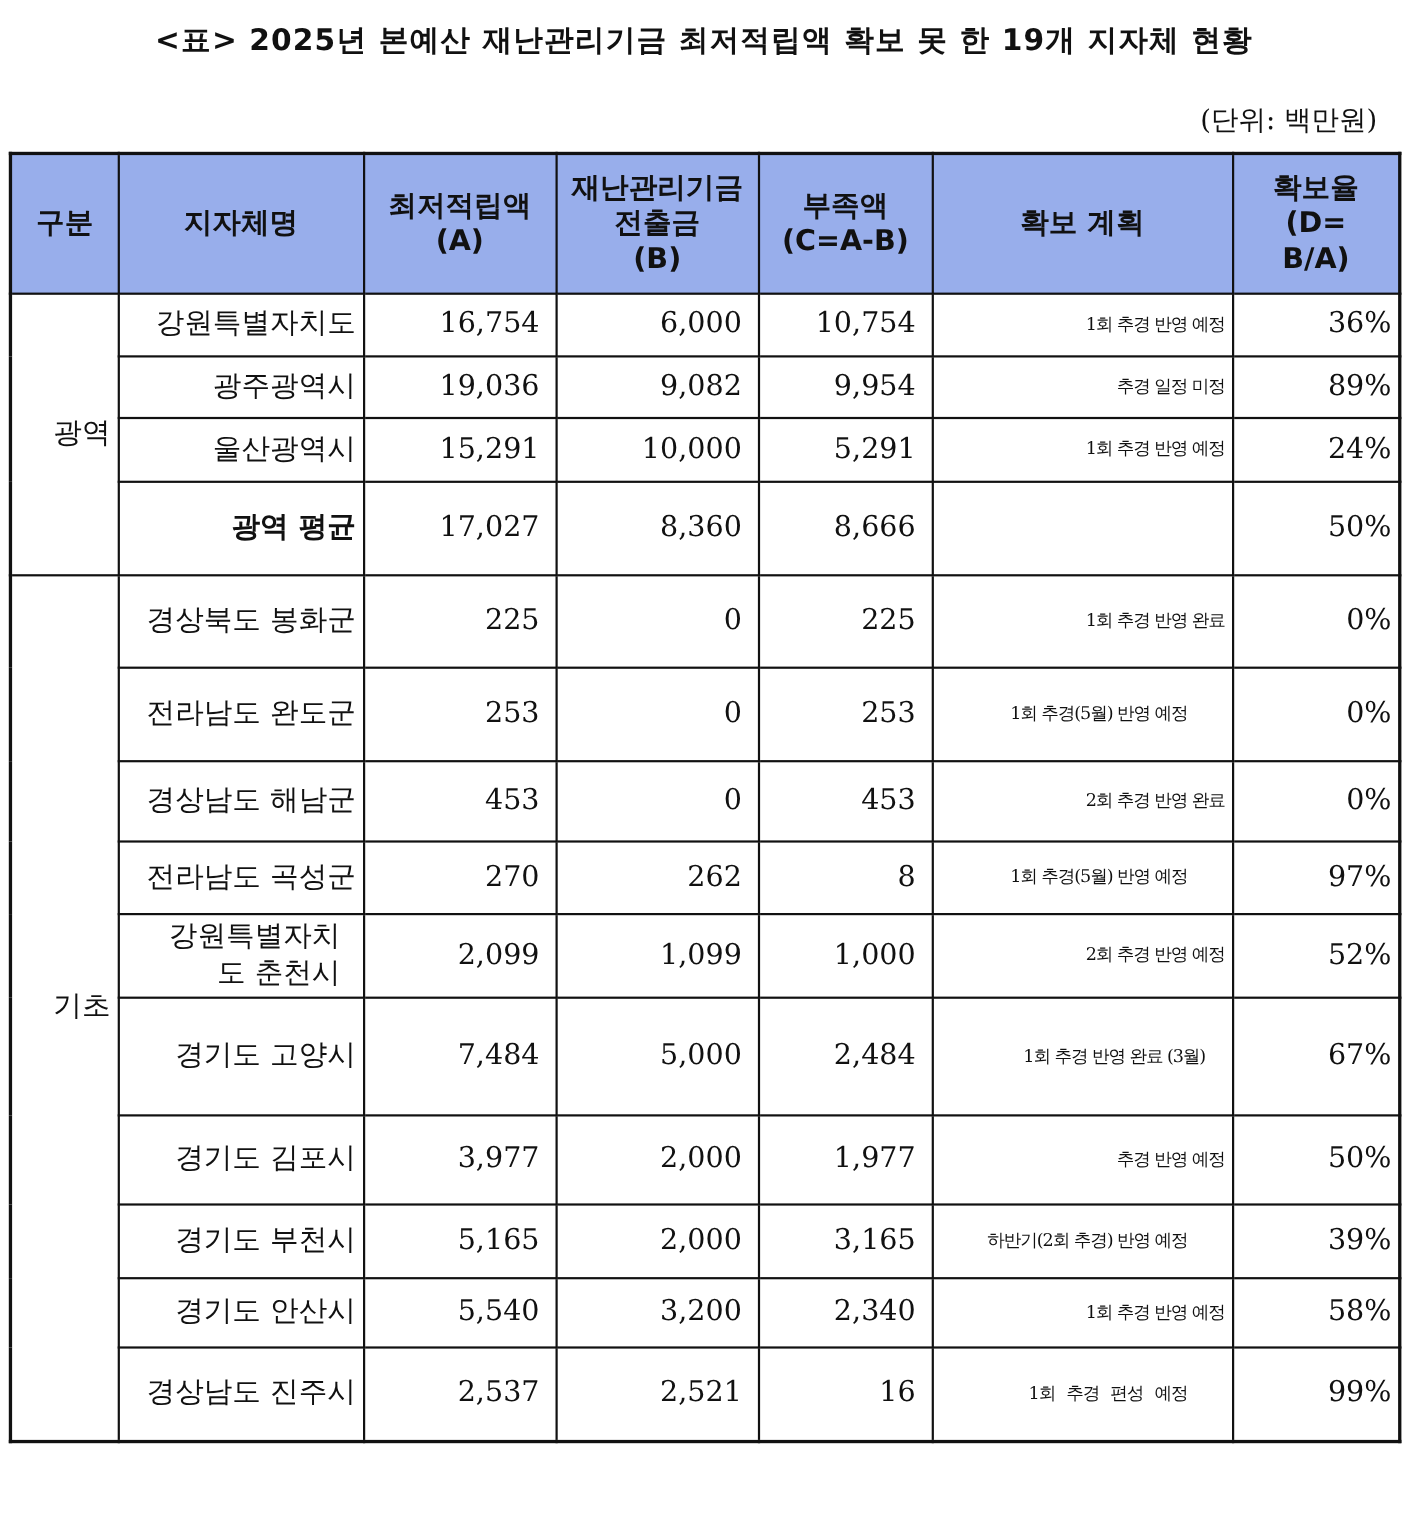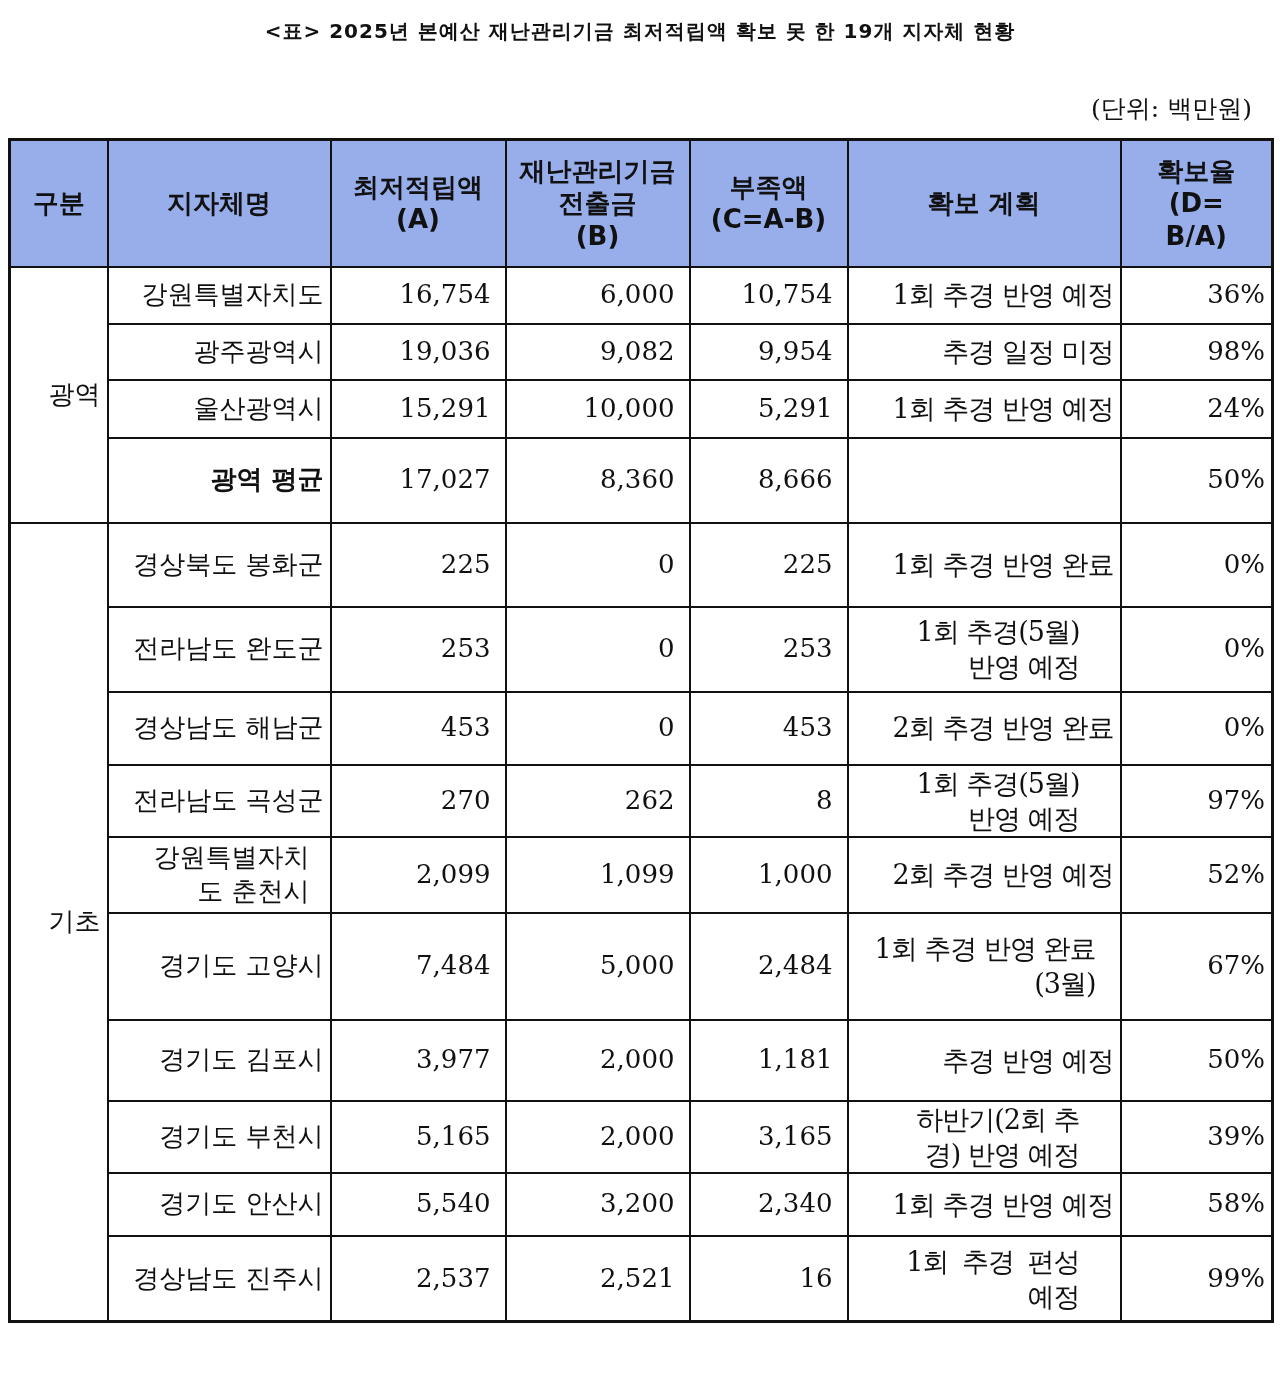--- a/index.html
+++ b/index.html
@@ -1,25 +1,25 @@
 <!DOCTYPE html>
 <html><head>
 <meta charset="utf-8">
 <style>
   html, body { margin: 0; padding: 0; background: #ffffff; }
   body { width: 1280px; height: 1386px; position: relative; font-family: "DejaVu Sans", sans-serif; color: #111; }
-  .title { position: absolute; left: 0; top: 18px; width: 1280px; text-align: center; font-size: 20px; font-weight: bold; letter-spacing: 1px; }
+  .title { position: absolute; left: 0; top: 18px; width: 1280px; text-align: center; font-size: 27px; font-weight: bold; letter-spacing: 1px; }
   .unit { position: absolute; right: 28px; top: 92px; font-size: 25px; font-family: "DejaVu Serif", serif; }
   table { position: absolute; left: 8px; top: 138px; border-collapse: collapse; table-layout: fixed; width: 1263px; border: 3px solid #111; }
   td, th { border: 2px solid #111; padding: 0 6px; font-family: "DejaVu Serif", serif; font-size: 26px; line-height: 1.3; }
   th { background: #98aeeb; font-weight: bold; font-family: "DejaVu Sans", sans-serif; font-size: 26px; text-align: center; line-height: 1.25; }
   .c { text-align: right; }
   .r { text-align: right; padding-right: 14px; }
   .bold { font-weight: bold; font-family: "DejaVu Sans", sans-serif; }
-  .plan { font-size: 27px; letter-spacing: -1px; border-radius: 23px; }
+  .plan { font-size: 16px; letter-spacing: -1px; border-radius: 23px; }
   .name { letter-spacing: 0px; white-space: nowrap; }
 </style>
 </head>
 <body>
 
 <div class="title">&lt;표&gt; 2025년 본예산 재난관리기금 최저적립액 확보 못 한 19개 지자체 현황</div>
 <div class="unit">(단위: 백만원)</div>
 
 <table>
   <colgroup>
@@ -58,21 +58,21 @@
       <td class="r">10,754</td>
       <td class="c plan">1회 추경 반영 예정</td>
       <td class="c">36%</td>
     </tr>
     <tr style="height:56px">
       <td class="c name">광주광역시</td>
       <td class="r">19,036</td>
       <td class="r">9,082</td>
       <td class="r">9,954</td>
       <td class="c plan">추경 일정 미정</td>
-      <td class="c">98%</td>
+      <td class="c">89%</td>
     </tr>
     <tr style="height:58px">
       <td class="c name">울산광역시</td>
       <td class="r">15,291</td>
       <td class="r">10,000</td>
       <td class="r">5,291</td>
       <td class="c plan">1회 추경 반영 예정</td>
       <td class="c">24%</td>
     </tr>
     <tr style="height:85px">
@@ -130,21 +130,21 @@
       <td class="r">7,484</td>
       <td class="r">5,000</td>
       <td class="r">2,484</td>
       <td class="c plan" style="padding:0 24px">1회 추경 반영 완료 (3월)</td>
       <td class="c">67%</td>
     </tr>
     <tr style="height:81px">
       <td class="c name">경기도 김포시</td>
       <td class="r">3,977</td>
       <td class="r">2,000</td>
-      <td class="r">1,181</td>
+      <td class="r">1,977</td>
       <td class="c plan">추경 반영 예정</td>
       <td class="c">50%</td>
     </tr>
     <tr style="height:67px">
       <td class="c name">경기도 부천시</td>
       <td class="r">5,165</td>
       <td class="r">2,000</td>
       <td class="r">3,165</td>
       <td class="c plan" style="padding:0 40px">하반기(2회 추경) 반영 예정</td>
       <td class="c">39%</td>

